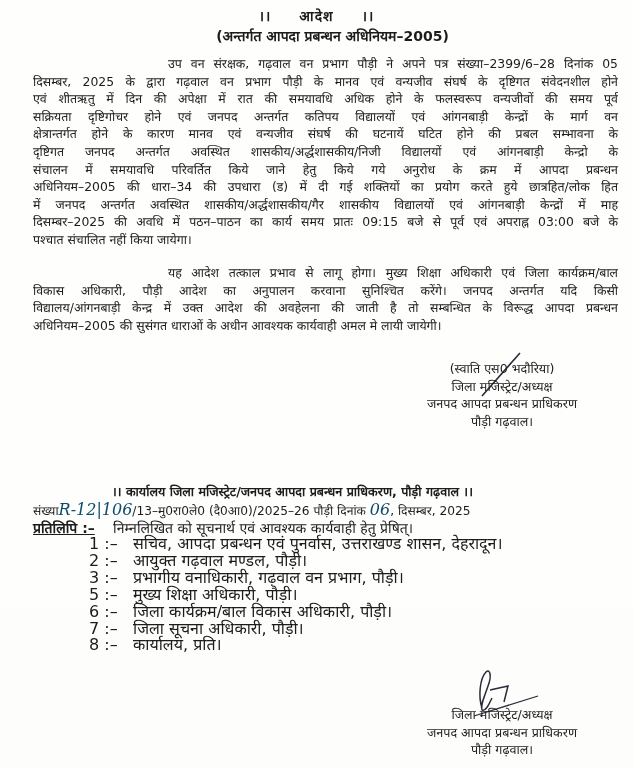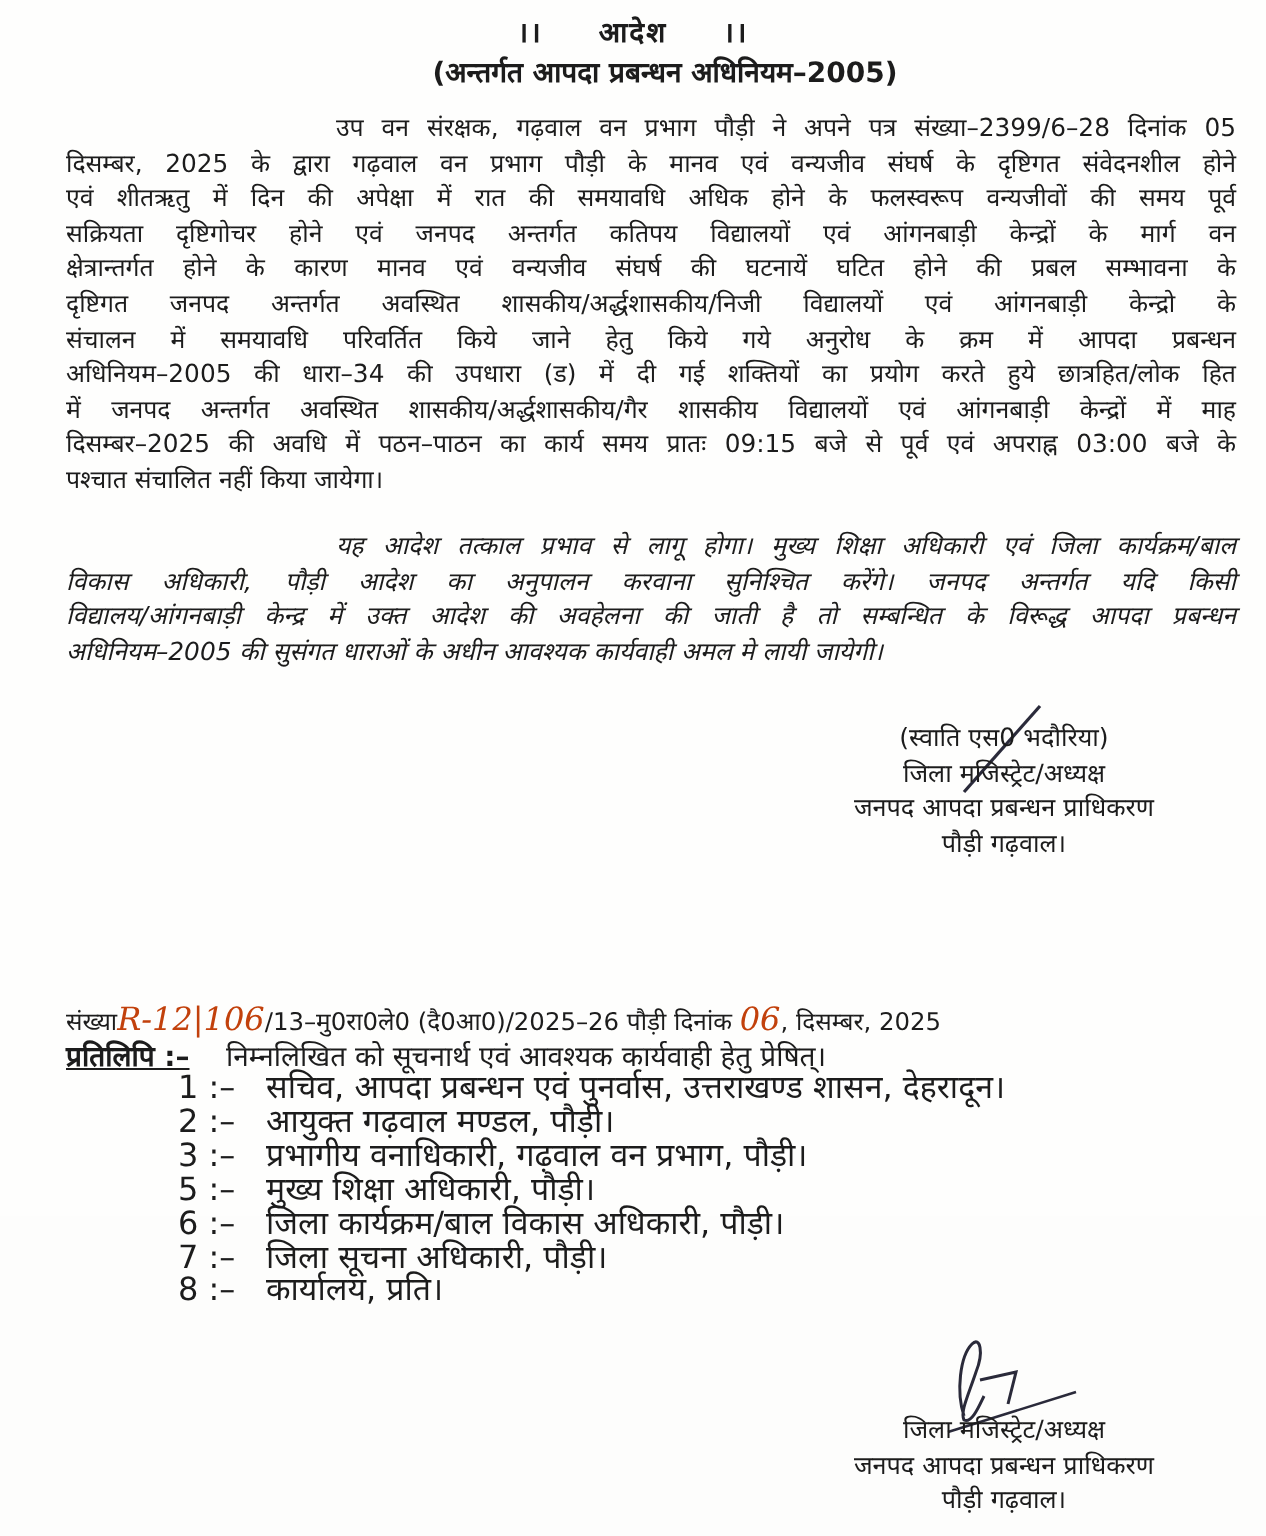--- a/index.html
+++ b/index.html
@@ -8,27 +8,27 @@
   .page{position:absolute;left:0;top:0;width:633px;height:608px;background:#fefefd;}
   .center{position:absolute;left:0;width:633px;text-align:center;}
   .title{top:6px;font-size:14px;font-weight:bold;letter-spacing:1px;}
   .title .bars{display:inline-block;margin:0 28px;font-weight:bold;}
   .subtitle{top:26px;font-size:14px;font-weight:bold;padding-left:16px;}
   .para{position:absolute;left:33px;width:585px;font-size:12.4px;line-height:17.6px;}
   .line{display:block;text-align:justify;text-align-last:justify;white-space:nowrap;height:17.6px;overflow:visible;}
   .line.last{text-align-last:left;}
   .line.indent{padding-left:135px;}
   .p1{top:55px;}
-  .p2{top:264px;font-style:italic;}
+  .p2{top:264px;}
   .sig{position:absolute;text-align:center;font-size:12.6px;line-height:17.6px;}
   .sig1{left:392px;width:220px;top:360px;}
   .sig2{left:392px;width:220px;top:706px;}
   .heading2{position:absolute;left:112px;top:483px;font-size:12.6px;font-weight:bold;}
   .refline{position:absolute;left:33px;top:500px;font-size:12.2px;white-space:nowrap;}
-  .hand{font-family:"DejaVu Serif",serif;font-size:16px;font-style:italic;color:#c2410c;}
+  .hand{font-family:"DejaVu Serif",serif;font-size:16px;font-style:italic;color:#0c4a6e;}
   .copyrow{position:absolute;left:33px;top:518px;font-size:14px;white-space:nowrap;}
   .copylabel{text-decoration:underline;font-weight:bold;display:inline-block;width:80px;}
   .list{position:absolute;left:89px;top:536px;font-size:16px;line-height:16.9px;}
   .list .row{white-space:nowrap;}
   .list .num{display:inline-block;width:44px;}
   .stroke{position:absolute;}
 </style>
 </head>
 <body>
 
@@ -64,20 +64,21 @@
     <path d="M50 3 L12 46" stroke="#2a2a3a" stroke-width="1.6" fill="none"></path>
   </svg>
 
   <div class="sig sig1">
     <div>(स्वाति एस0 भदौरिया)</div>
     <div>जिला मजिस्ट्रेट/अध्यक्ष</div>
     <div>जनपद आपदा प्रबन्धन प्राधिकरण</div>
     <div>पौड़ी गढ़वाल।</div>
   </div>
 
+  <div class="heading2">।। कार्यालय जिला मजिस्ट्रेट/जनपद आपदा प्रबन्धन प्राधिकरण, पौड़ी गढ़वाल ।।</div>
 
   <div class="refline">
     <span>संख्या</span><span class="hand">R-12|106</span><span>/13–मु0रा0ले0 (दै0आ0)/2025–26 पौड़ी दिनांक</span>
     <span class="hand">06</span><span>, दिसम्बर, 2025</span>
   </div>
 
   <div class="copyrow">
     <span class="copylabel">प्रतिलिपि :–</span><span>निम्नलिखित को सूचनार्थ एवं आवश्यक कार्यवाही हेतु प्रेषित्।</span>
   </div>
 

